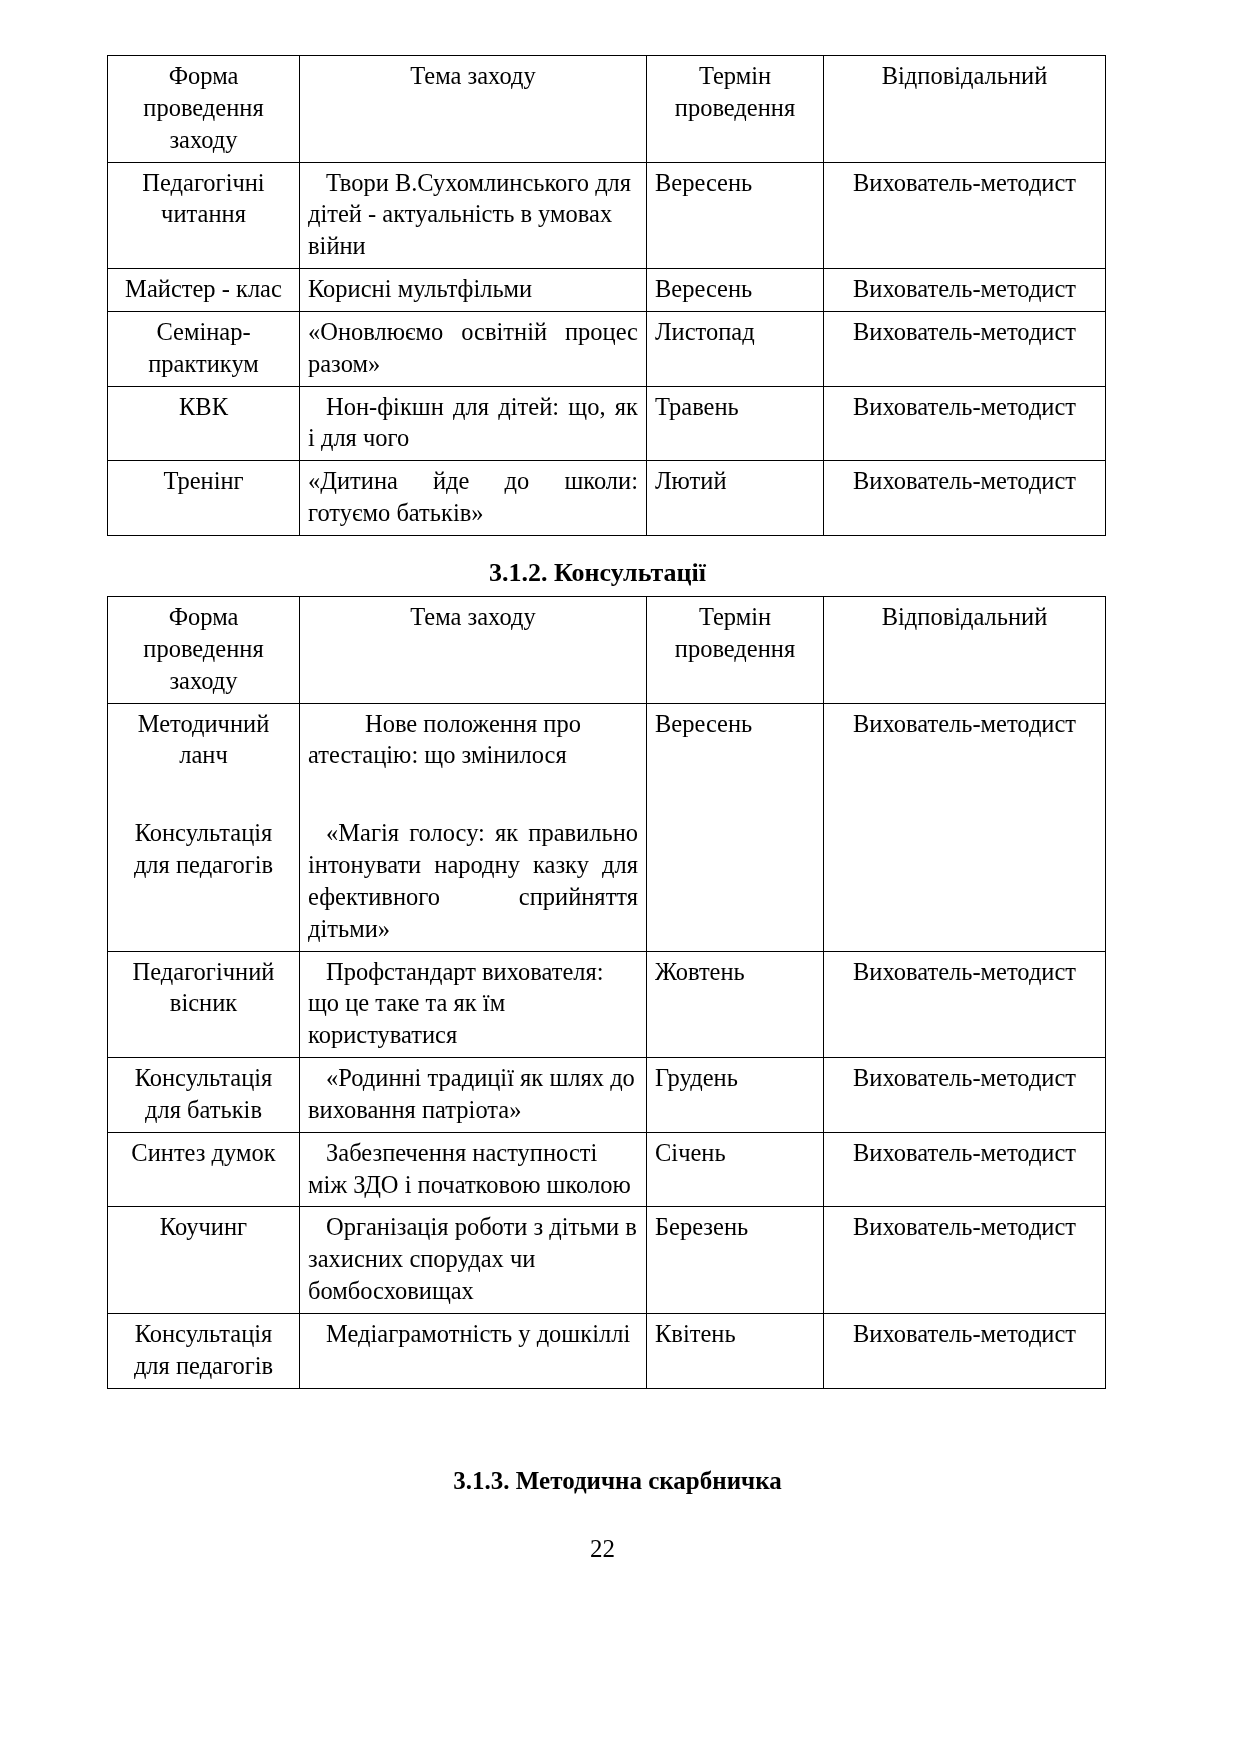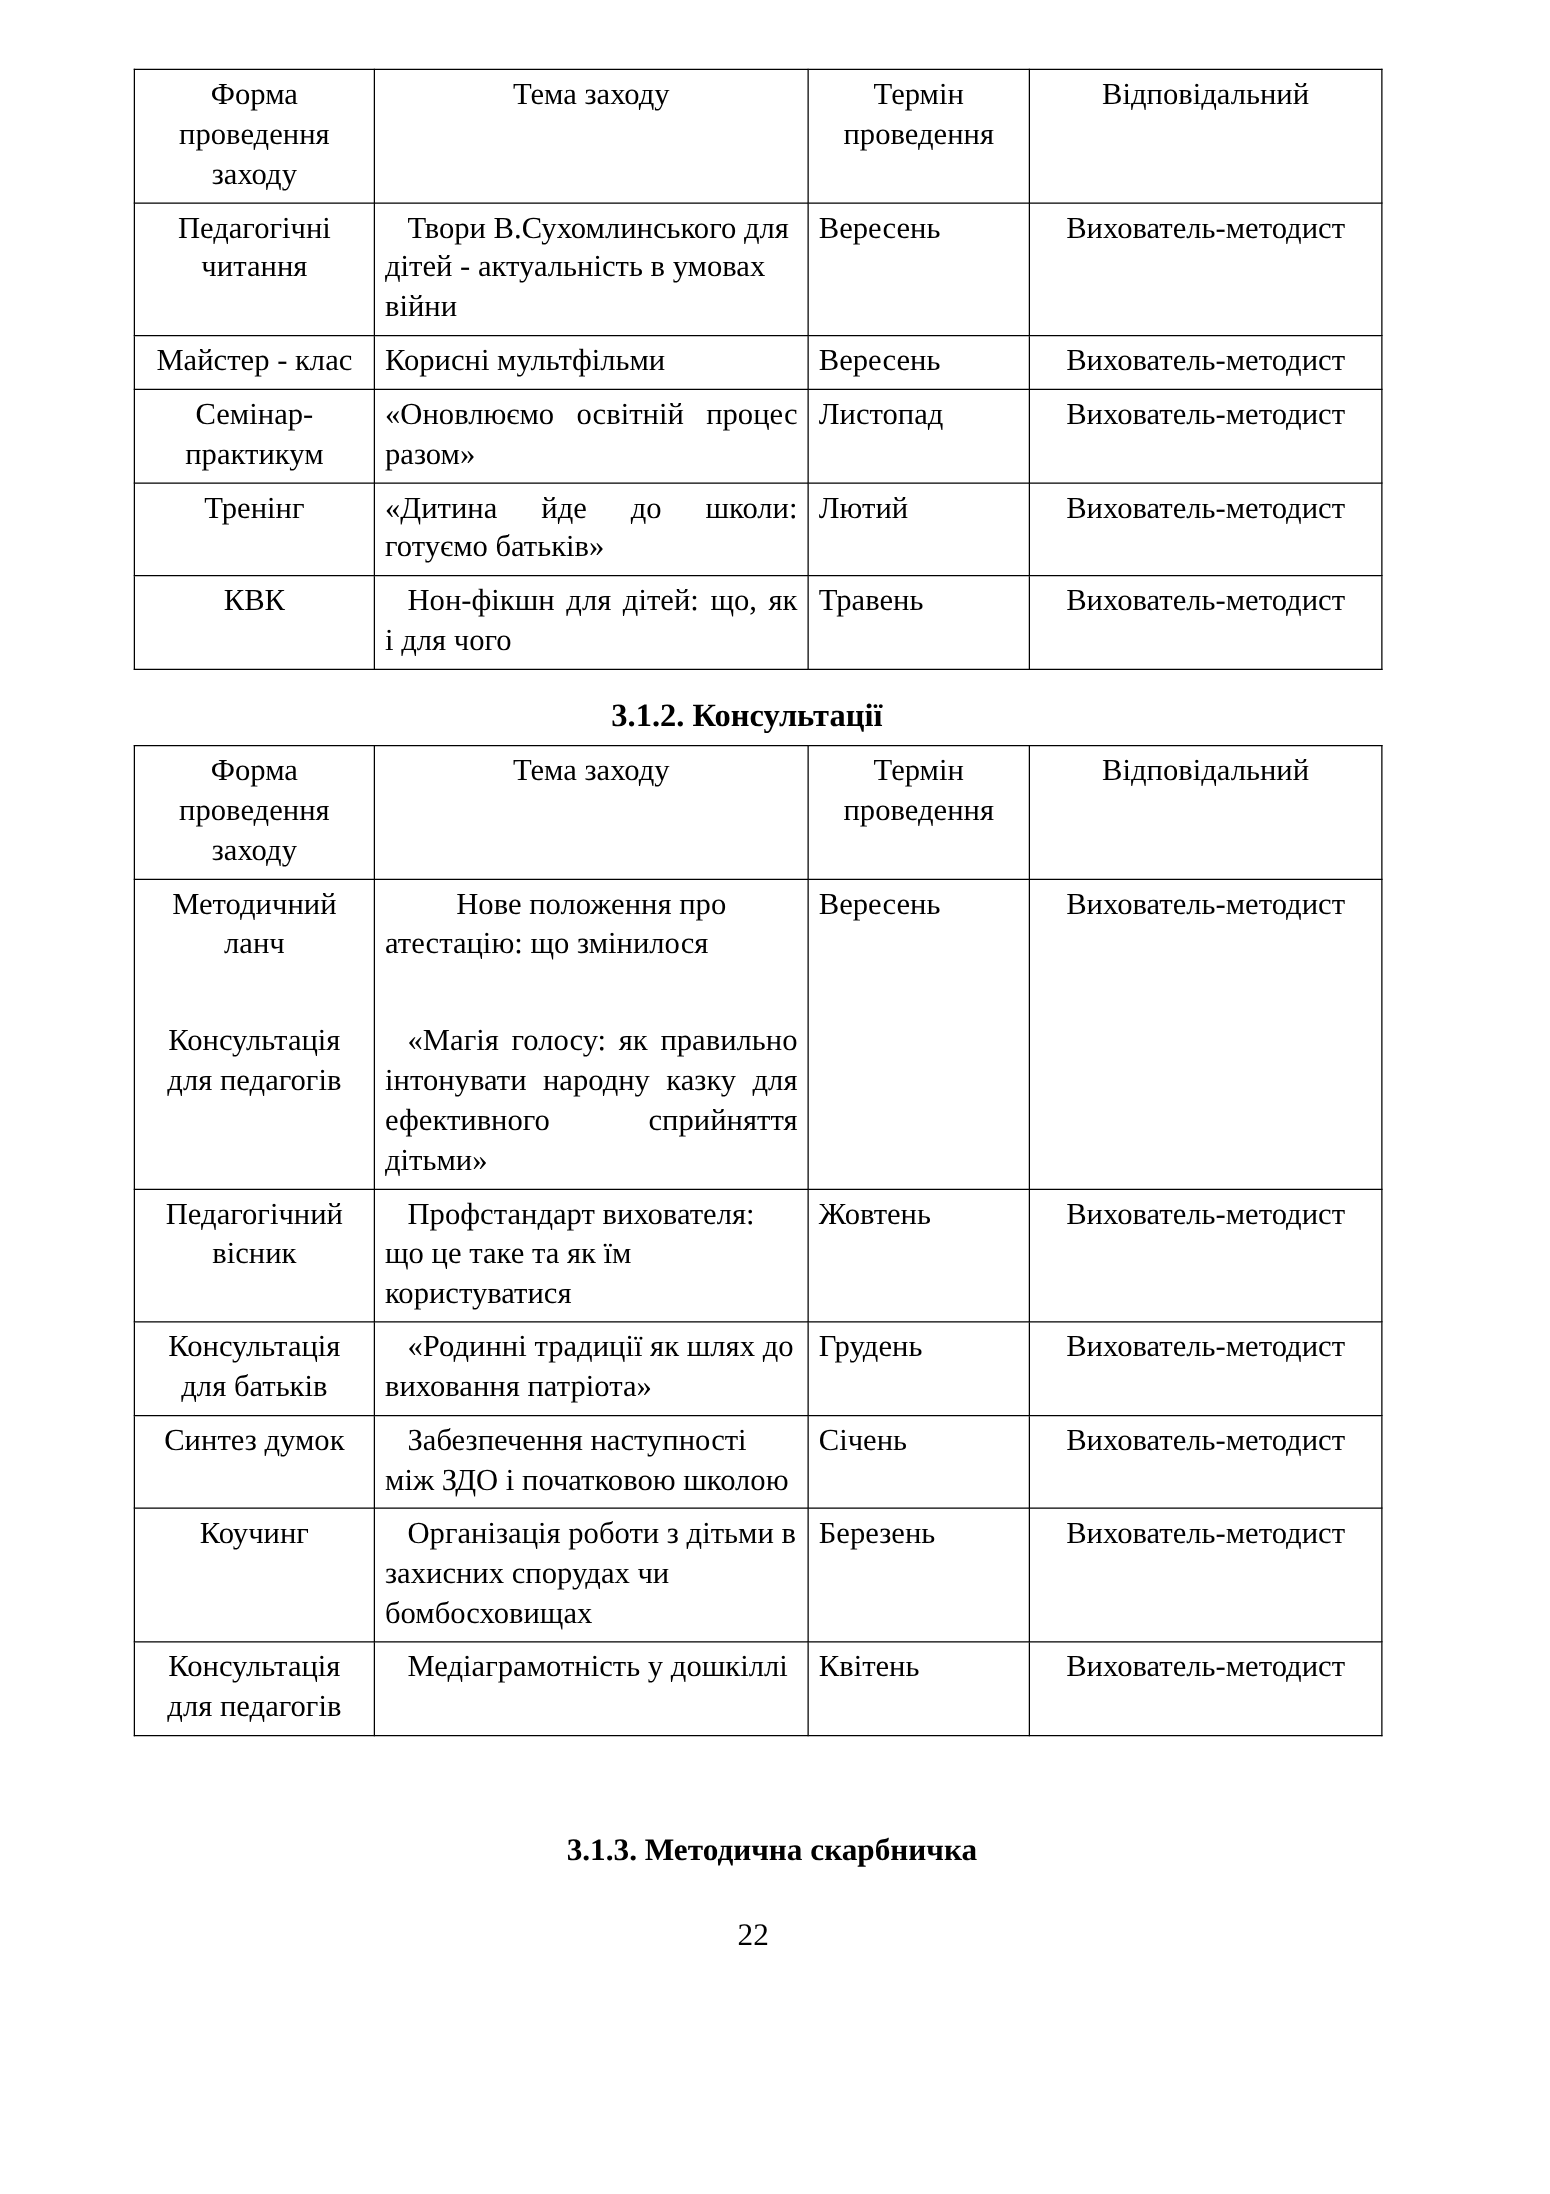--- a/index.html
+++ b/index.html
@@ -121,29 +121,29 @@
         <td class="c-term">Вересень</td>
         <td class="c-resp">Вихователь-методист</td>
       </tr>
       <tr>
         <td class="c-form">Семінар-практикум</td>
         <td class="c-theme" style="text-indent:0">«Оновлюємо освітній процес разом»</td>
         <td class="c-term">Листопад</td>
         <td class="c-resp">Вихователь-методист</td>
       </tr>
       <tr>
+        <td class="c-form">КВК</td>
+        <td class="c-theme">Нон-фікшн для дітей: що, як і  для чого</td>
+        <td class="c-term">Травень</td>
+        <td class="c-resp">Вихователь-методист</td>
+      </tr>
+      <tr>
         <td class="c-form">Тренінг</td>
         <td class="c-theme" style="text-indent:0">«Дитина йде до школи: готуємо батьків»</td>
         <td class="c-term">Лютий</td>
-        <td class="c-resp">Вихователь-методист</td>
-      </tr>
-      <tr>
-        <td class="c-form">КВК</td>
-        <td class="c-theme">Нон-фікшн для дітей: що, як і  для чого</td>
-        <td class="c-term">Травень</td>
         <td class="c-resp">Вихователь-методист</td>
       </tr>
     </tbody>
   </table>
 
   <div class="section-heading">3.1.2. Консультації</div>
 
   <table class="doc-table">
     <thead>
       <tr>

